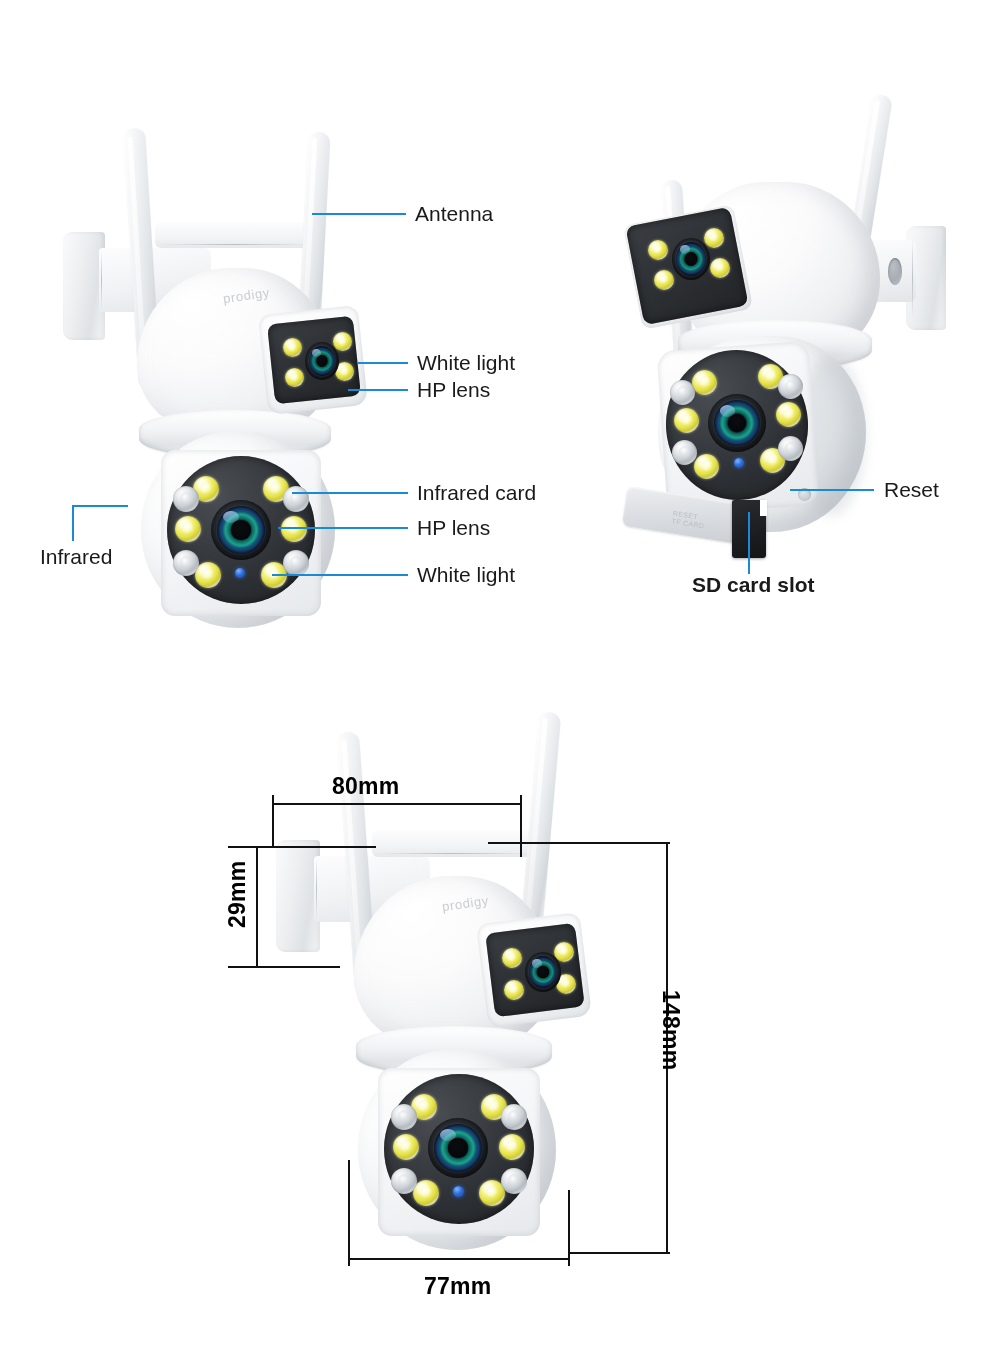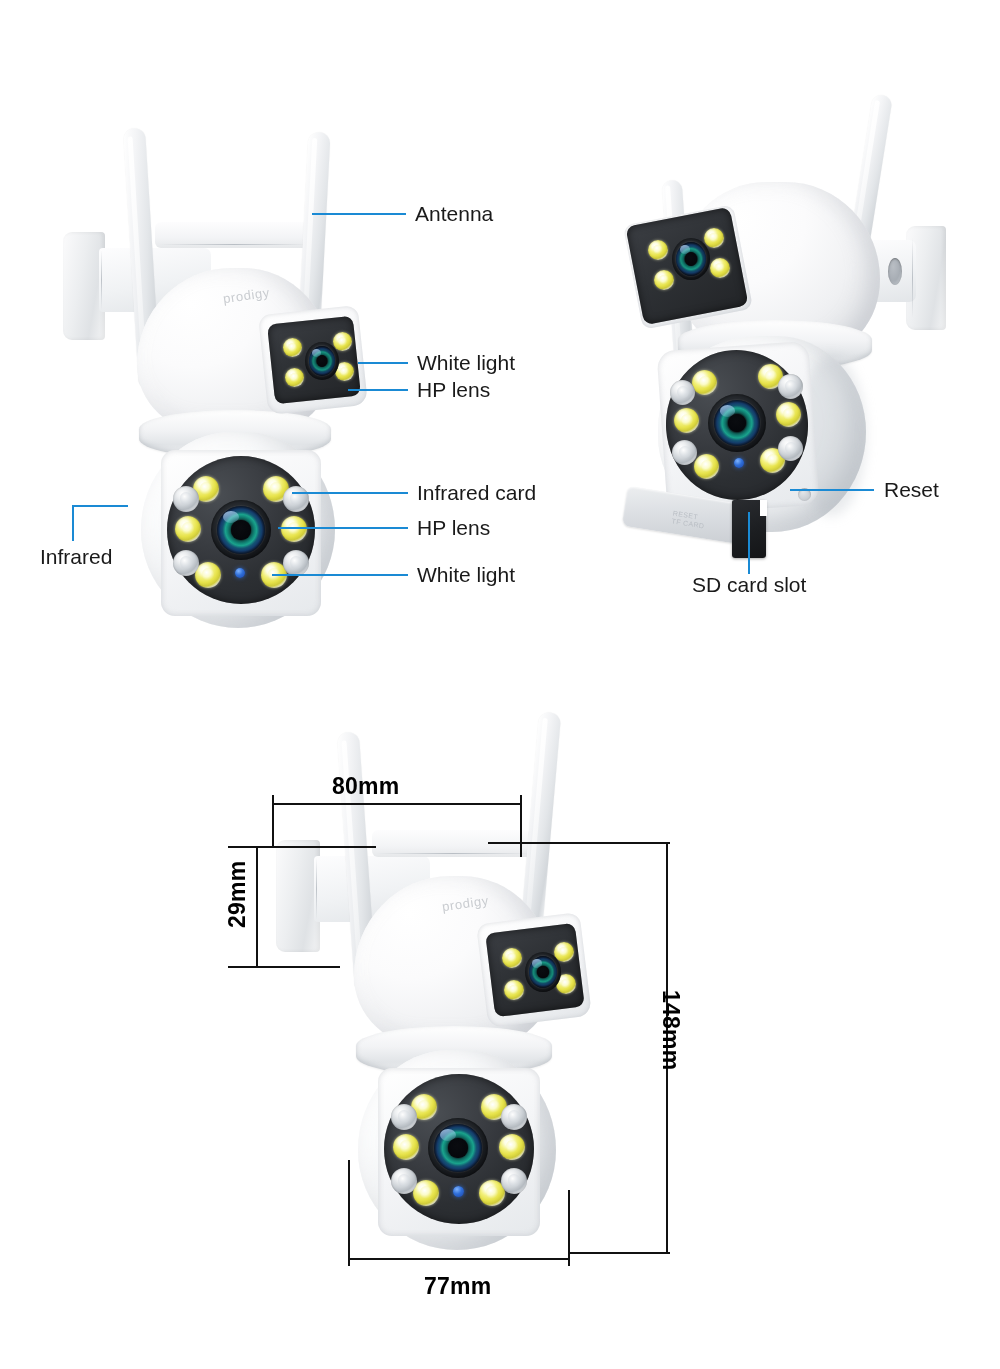--- a/index.html
+++ b/index.html
@@ -344,21 +344,21 @@
     </div>
 
     <div class="sdcard" style="left:112px;top:412px;width:34px;height:58px;border-radius:2px 2px 3px 3px;"></div>
     <div class="sd-notch" style="left:140px;top:412px;width:7px;height:16px;"></div>
   </div>
 
   <div class="leader" style="left:790px;top:489px;width:84px;"></div>
   <div class="lbl" style="left:884px;top:479px;">Reset</div>
 
   <div class="leader-v" style="left:748px;top:512px;height:62px;"></div>
-  <div class="lbl" style="left:692px;top:574px;">SD card slot</div>
+  <div class="lbl" style="left:692px;top:574px;font-weight:bold;">SD card slot</div>
 
   <div class="cam" style="left:250px;top:700px;width:460px;height:600px;">
 
     <div class="bracket">
       <div class="br-plate" style="left:26px;top:140px;width:44px;height:112px;"></div>
       <div class="br-arm" style="left:64px;top:156px;width:116px;height:66px;"></div>
       <div class="br-slot" style="left:104px;top:176px;width:15px;height:29px;"></div>
       <div class="br-top" style="left:122px;top:130px;width:164px;height:27px;
            border-radius:6px 10px 6px 6px;"></div>
       <div class="seam" style="left:126px;top:153px;width:154px;"></div>

